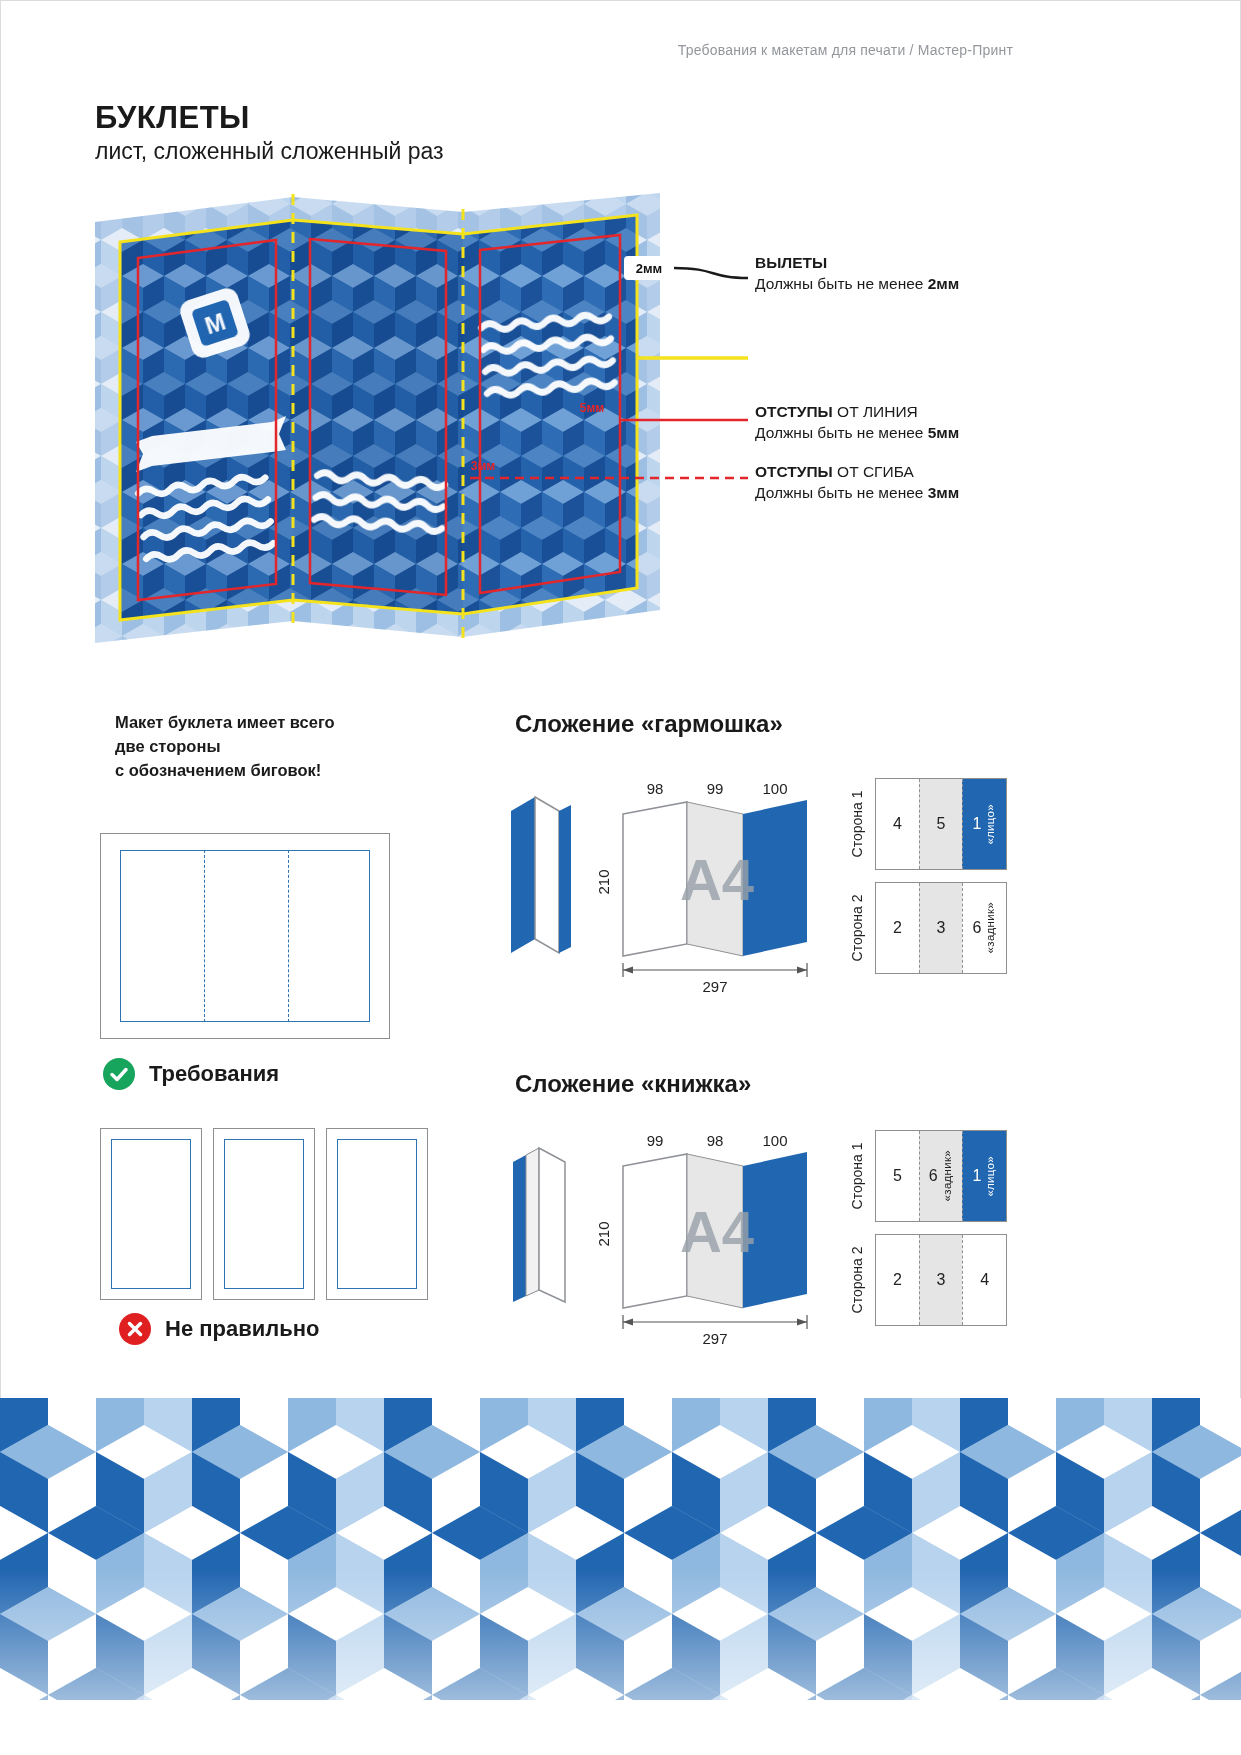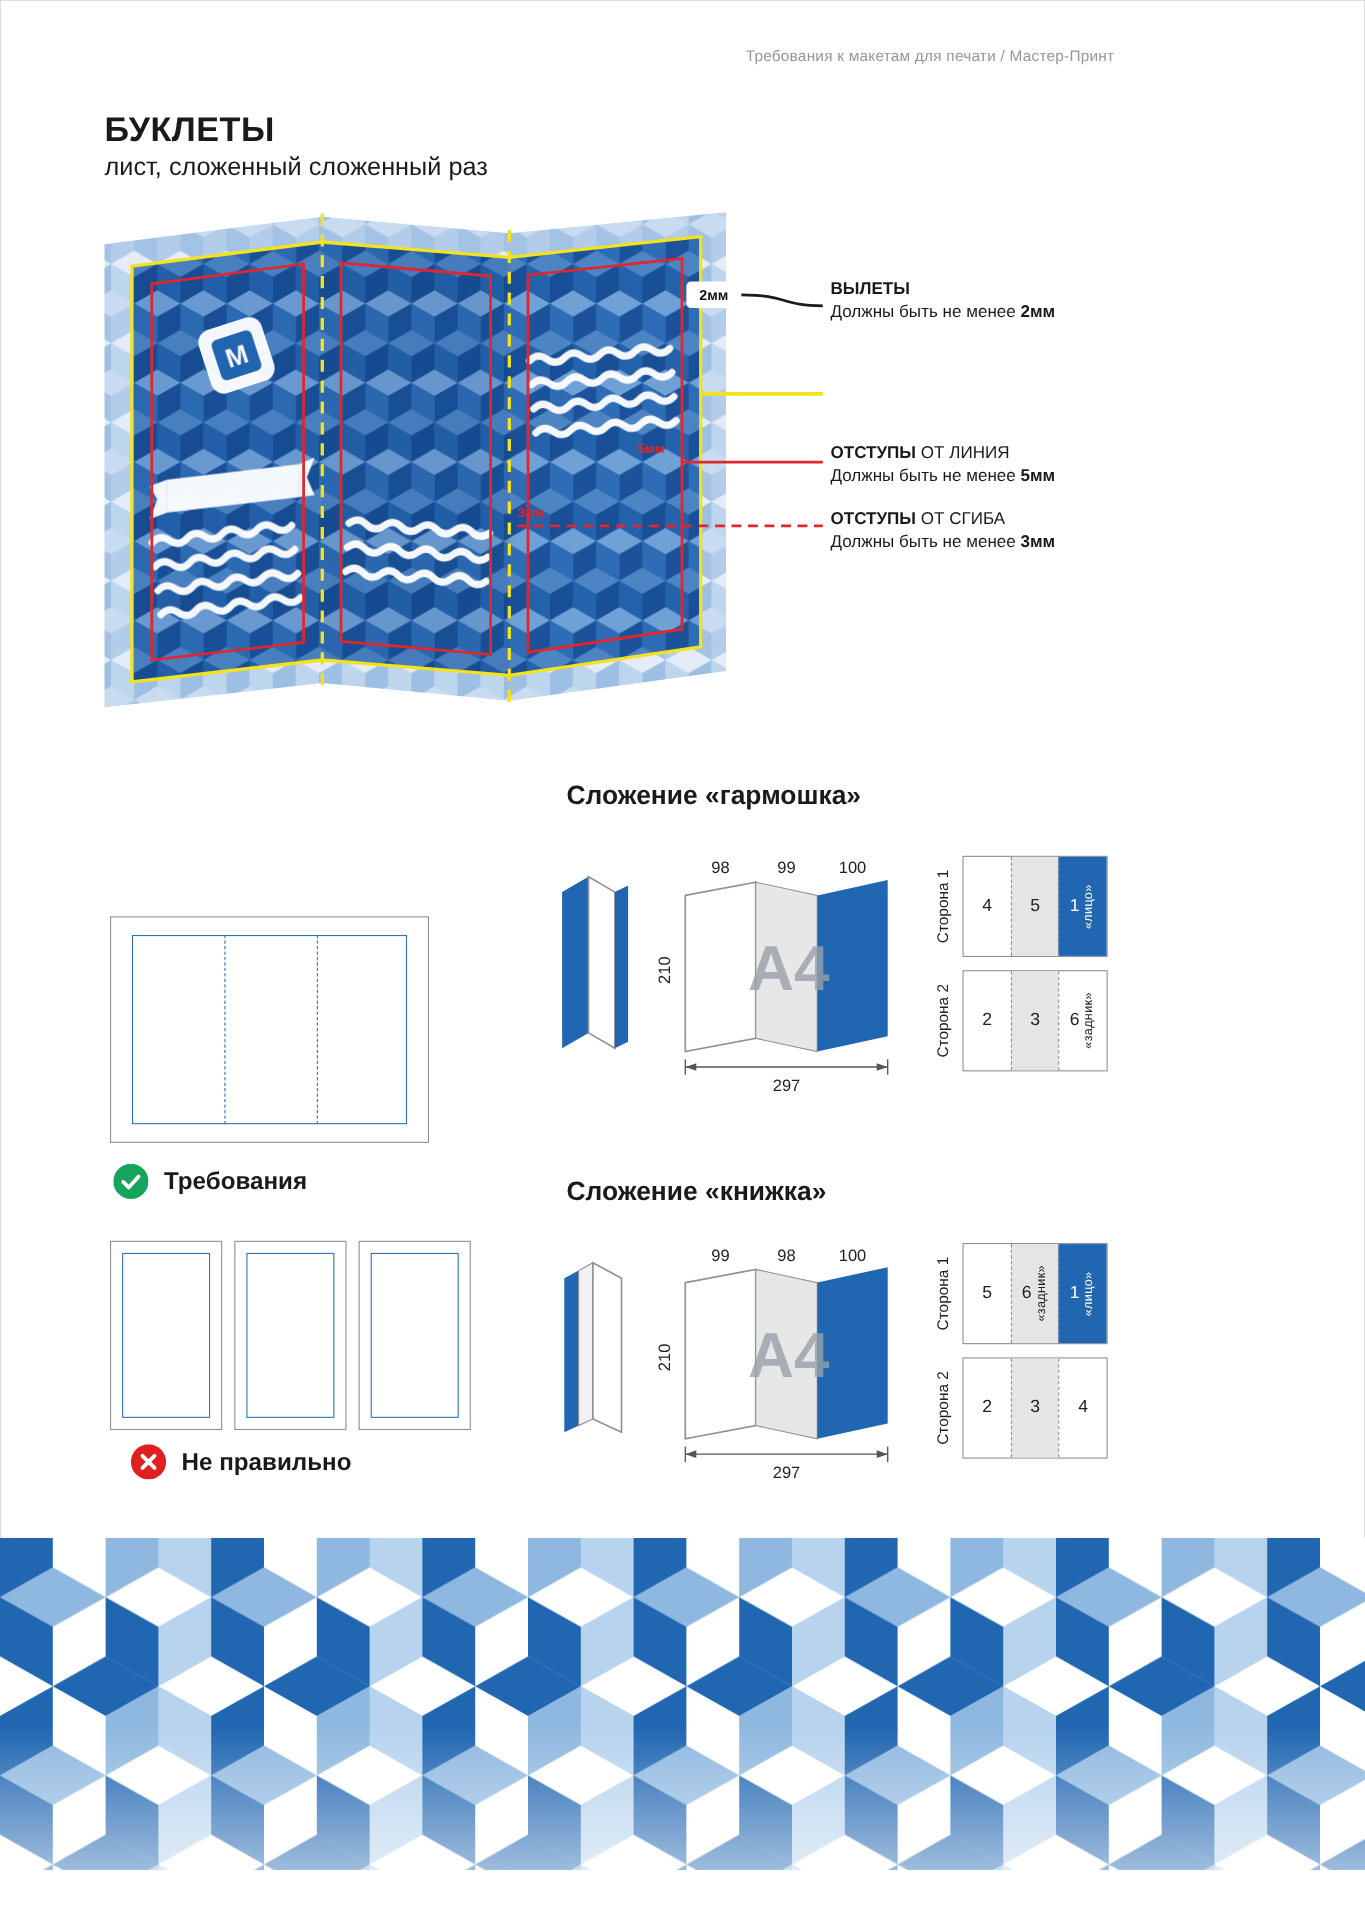--- a/index.html
+++ b/index.html
@@ -163,20 +163,25 @@
   </div>
   <div class="callout" style="top:401px">
     <div><span class="bold">ОТСТУПЫ</span><span> ОТ ЛИНИЯ</span></div>
     <div><span>Должны быть не менее </span><span class="bold">5мм</span></div>
   </div>
   <div class="callout" style="top:461px">
     <div><span class="bold">ОТСТУПЫ</span><span> ОТ СГИБА</span></div>
     <div><span>Должны быть не менее </span><span class="bold">3мм</span></div>
   </div>
 
+  <div class="note">
+    <div>Макет буклета имеет всего</div>
+    <div>две стороны</div>
+    <div>с обозначением биговок!</div>
+  </div>
 
   <div class="sheet-box" style="left:100px;top:833px;width:290px;height:206px">
     <div class="sheet-inner"></div>
     <div class="crease" style="left:103px"></div>
     <div class="crease" style="left:187px"></div>
   </div>
   <div class="verdict" style="left:103px;top:1058px">
     <svg width="32" height="32" viewBox="0 0 32 32">
       <circle cx="16" cy="16" r="16" fill="#17A45C"></circle>
       <path d="M9 16.5 L14 21.5 L23 11.5" stroke="#fff" stroke-width="3.5" fill="none" stroke-linecap="round" stroke-linejoin="round"></path>

